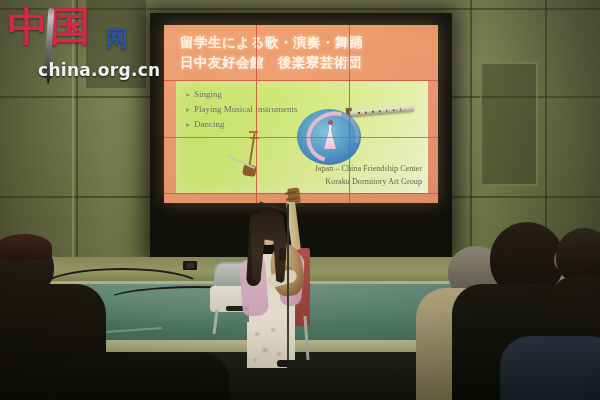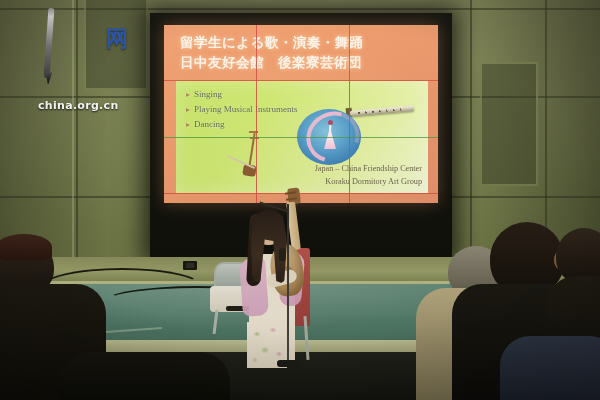--- a/index.html
+++ b/index.html
@@ -211,22 +211,22 @@
   .wm-wang{position:absolute;left:98px;top:22px;color:#2b55a8;
     font-family:"DejaVu Sans",sans-serif;font-weight:700;font-size:22px;line-height:1;
     text-shadow:0 1px 2px rgba(0,0,0,.5);}
   .wm-brush{position:absolute;left:38px;top:2px;width:6px;height:70px;
     background:linear-gradient(180deg,#8a8a8a 0%,#c9c9c9 12%,#6f6f6f 55%,#3a3a3a 100%);
     transform:rotate(4deg);border-radius:2px;opacity:.95;}
   .wm-brush-tip{position:absolute;left:37px;top:66px;width:7px;height:12px;
     background:linear-gradient(180deg,#4a4a4a,#101010);
     clip-path:polygon(0 0,100% 0,55% 100%,45% 100%);transform:rotate(4deg);}
   .wm-url{position:absolute;left:30px;top:54px;color:#f2f2f2;
-    font-family:"DejaVu Sans",sans-serif;font-weight:700;font-size:11px;line-height:1.18;
-    letter-spacing:.3px;text-shadow:0 1px 2px rgba(0,0,0,.85);margin-top:40px;}
+    font-family:"DejaVu Sans",sans-serif;font-weight:700;font-size:17px;line-height:1.18;
+    letter-spacing:.3px;text-shadow:0 1px 2px rgba(0,0,0,.85);}
 </style>
 </head>
 <body>
 
 <div id="stage">
 
   <div class="wall"></div>
   <div class="wall-shade"></div>
 
   <div class="panel-line h" style="top:96px;"></div>
@@ -387,20 +387,21 @@
 
   <div class="aud" style="left:60px;top:352px;width:160px;height:56px;">
     <div class="aud-body" style="left:0;top:0;width:170px;height:60px;
          background:linear-gradient(180deg,#14130d 0%,#080805 100%);"></div>
   </div>
 
   <div class="vig"></div>
   <div class="warm"></div>
 
   <div class="wm">
+    <div class="wm-cn">中国</div>
     <div class="wm-brush"></div>
     <div class="wm-brush-tip"></div>
     <div class="wm-wang">网</div>
     <div class="wm-url">
       <div>china.org.cn</div>
     </div>
   </div>
 
 </div>
 

